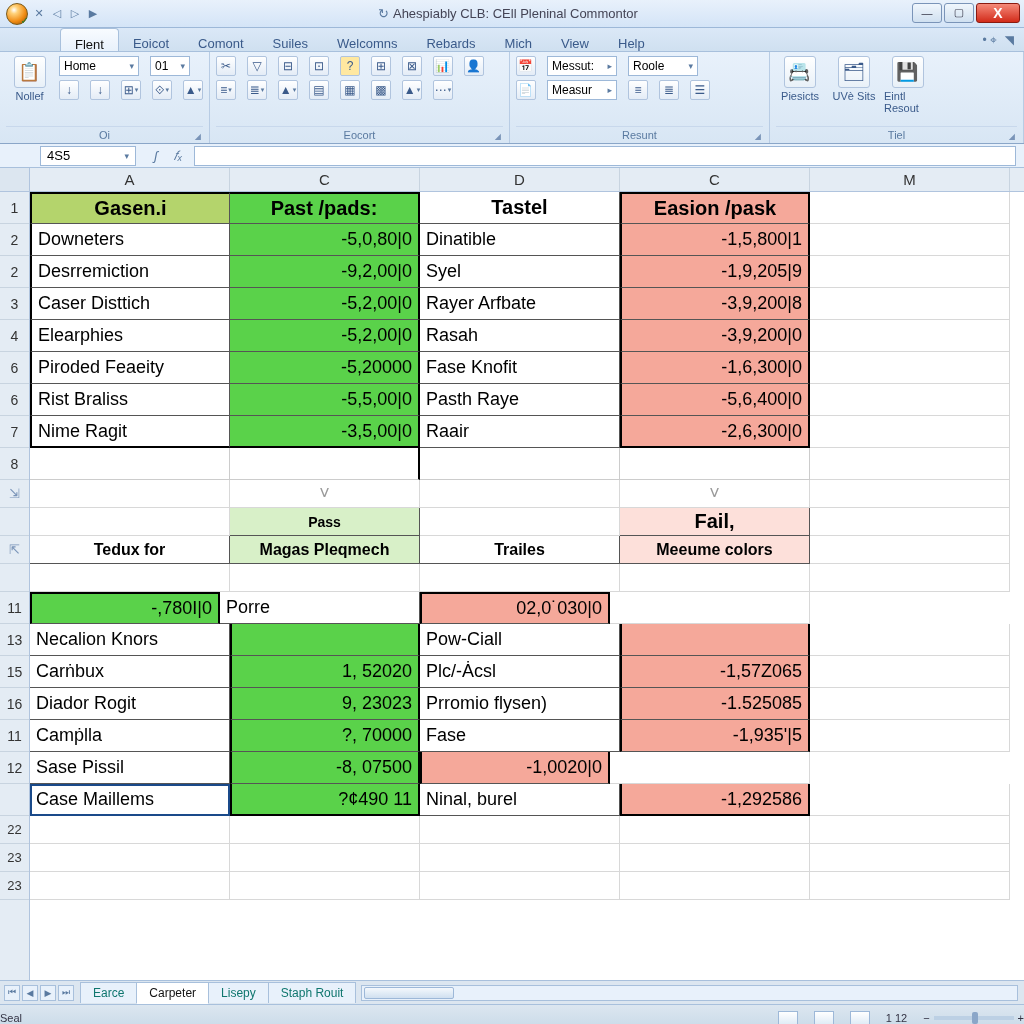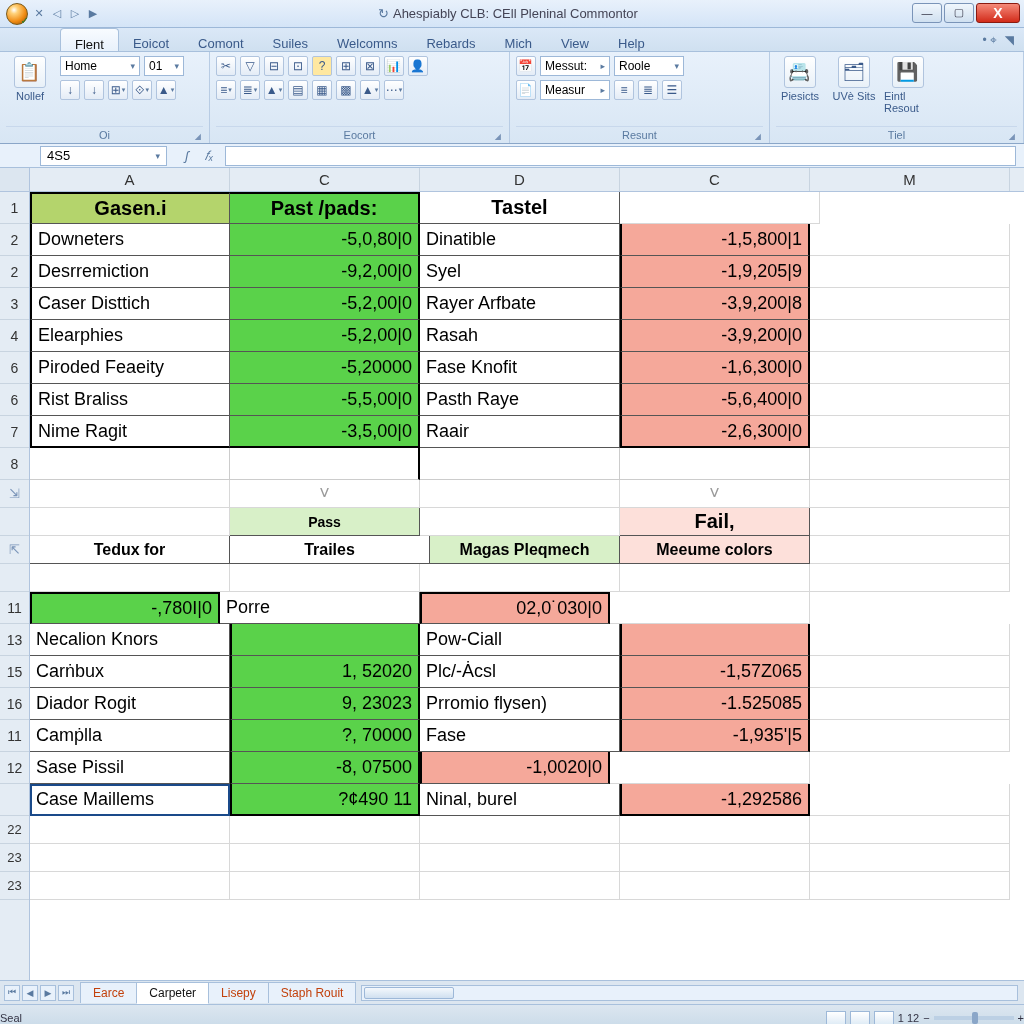--- a/index.html
+++ b/index.html
@@ -25,29 +25,29 @@
 
 
 .ribbon { display:flex; height:92px; background: linear-gradient(#e8f1fb,#d8e6f4); border-bottom:1px solid #8aa6c8; }
 .group { border-right:1px solid #b8cce4; display:flex; flex-direction:column; padding:4px 6px 2px; }
 .group .body { flex:1; display:flex; align-items:flex-start; gap:6px; }
 .group .label { text-align:center; font-size:11px; color:#5a7aa0; padding-top:2px; border-top:1px solid #c8d8ec; margin-top:2px; position:relative;}
 .group .label::after { content:"◢"; position:absolute; right:2px; bottom:0; font-size:8px; color:#7a94b8; }
 .bigbtn { display:flex; flex-direction:column; align-items:center; width:48px; font-size:11px; color:#3a5a8a; gap:2px; }
 .bigicon { width:32px; height:32px; border:1px solid #b0c4de; background:linear-gradient(#fff,#e8f0f8); border-radius:3px; display:flex; align-items:center; justify-content:center; font-size:18px; }
 .subcol { display:flex; flex-direction:column; gap:4px; }
-.subrow { display:flex; gap:4px; align-items:flex-start;border-radius:6px; }
+.subrow { display:flex; gap:11px; align-items:flex-start;border-radius:6px; }
 .combo { height:20px; border:1px solid #9db8d8; background:#fff; font-size:12px; padding:0 4px; display:flex; align-items:center; justify-content:space-between; }
 .combo .caret { color:#5a7aa0; font-size:9px; margin-left:6px; }
 .smbtn { width:20px; height:20px; border:1px solid #b0c4de; background:linear-gradient(#fff,#e4ecf6); border-radius:2px; display:flex; align-items:center; justify-content:center; font-size:12px; color:#3a5a8a; }
 .smbtn.dd::after { content:"▾"; font-size:7px; color:#5a7aa0; margin-left:1px;}
 
 
 .fxbar { display:flex; height:24px; background:#e8f1fb; border-bottom:1px solid #a8c0dc; align-items:center; }
-.namebox { width:127px; height:20px; margin:0 4px 0 40px; border:1px solid #9db8d8; background:#fff; display:flex; align-items:center; padding:0 6px; font-size:13px; justify-content:space-between; }
+.namebox { width:96px; height:20px; margin:0 4px 0 40px; border:1px solid #9db8d8; background:#fff; display:flex; align-items:center; padding:0 6px; font-size:13px; justify-content:space-between; }
 .namebox .caret { color:#5a7aa0; font-size:9px; }
 .fxbtns { display:flex; gap:2px; margin:0 6px; }
 .fxbtn { width:20px; height:20px; display:flex; align-items:center; justify-content:center; font-size:13px; color:#5a7aa0; font-style:italic; }
 .fxinput { flex:1; height:20px; border:1px solid #9db8d8; background:#fff; margin-right:8px; }
 
 
 .gridwrap { display:flex; height: calc(1024px - 28px - 24px - 92px - 24px - 24px - 20px); background:#fff; }
 .rowhdrs { width:30px; background:#e4ecf4; border-right:1px solid #b0c4de; display:flex; flex-direction:column; }
 .cornr { height:24px; border-bottom:1px solid #b0c4de; background:#dce6f0; }
 .rowhdr { height:32px; border-bottom:1px solid #c8d4e0; display:flex; align-items:center; justify-content:center; font-size:14px; color:#333; }
@@ -70,29 +70,29 @@
 .thickbox-top { border-top: 2px solid #000; }
 .thickbox-left { border-left: 2px solid #000; }
 .thickbox-right { border-right: 2px solid #000 !important; }
 .thickbox-bottom { border-bottom: 2px solid #000 !important; }
 .selcell { outline: 2px solid #1a4a8a; outline-offset:-2px; }
 
 
 .sheettabs { height:24px; background:#dce6f0; border-top:1px solid #a8c0dc; display:flex; align-items:center; padding-left:4px; gap:0; font-size:12px; }
 .navset { display:flex; gap:2px; margin-right:6px; }
 .navbtn { width:16px; height:16px; border:1px solid #a8c0dc; background:#e8f1fb; display:flex; align-items:center; justify-content:center; font-size:9px; color:#5a7aa0; }
-.stab { padding:3px 12px; border:1px solid #a8c0dc; border-bottom:none; background:#e8f1fb; margin-right:-1px; color:#c2410c; }
+.stab { padding:3px 12px; border:1px solid #a8c0dc; border-bottom:none; background:#e8f1fb; margin-right:-1px; color:#0f766e; }
 .stab.active { background:#fff; color:#111; border-bottom:1px solid #fff; z-index:1; position:relative; }
 .hscroll { flex:1; height:16px; margin:0 6px; background:#e8f1fb; border:1px solid #a8c0dc; position:relative; }
 .hscroll .thumb { position:absolute; left:2px; top:1px; height:12px; width:90px; background:linear-gradient(#f4f8fc,#d0e0f0); border:1px solid #9db8d8; border-radius:2px; }
 
 
 .status { height:26px; background:linear-gradient(#dce6f0,#c8dae8); border-top:1px solid #a8c0dc; display:flex; align-items:center; font-size:11px; color:#334; padding:0 0; justify-content:space-between;}
 .status .left { display:flex; gap:4px; align-items:center; }
-.status .right { display:flex; gap:4px; align-items:center; }
+.status .right { display:flex; gap:16px; align-items:center; }
 .status .viewbtn { width:20px; height:14px; border:1px solid #9db8d8; background:linear-gradient(#fff,#e0ecf6); }
 .status .zoom { display:flex; align-items:center; gap:4px; }
 .status .slider { width:80px; height:4px; background:#bcd0e4; position:relative; }
 .status .slider .th { position:absolute; left:38px; top:-4px; width:6px; height:12px; background:#8aa6c8; border-radius:2px; }
 
 
 .cA { width: 200px; } .cC { width: 190px; } .cD { width: 200px; } .cE { width: 190px; } .cM { width: 200px; }
 </style>
 </head>
 <body>
@@ -282,20 +282,21 @@
       <div class="colhdr cD">D</div>
       <div class="colhdr cE">C</div>
       <div class="colhdr cM">M</div>
     </div>
     <div class="rows">
 
       <div class="row">
         <div class="cell hdr ghead cA thickbox-top thickbox-left">Gasen.i</div>
         <div class="cell hdr green cC thickbox-top thickbox-right">Past /pads:</div>
         <div class="cell hdr cD">Tastel</div>
+        <div class="cell hdr pink cE thickbox-top thickbox-left thickbox-right">Easion /pask</div>
         <div class="cell empty cM"></div>
       </div>
 
       <div class="row">
         <div class="cell cA thickbox-left">Downeters</div>
         <div class="cell num green cC thickbox-right">-5,0,80|0</div>
         <div class="cell cD">Dinatible</div>
         <div class="cell num pink cE thickbox-left thickbox-right">-1,5,800|1</div>
         <div class="cell empty cM"></div>
       </div>
@@ -361,22 +362,22 @@
       <div class="row" style="height:28px">
         <div class="cell empty cA"></div>
         <div class="cell hdr lgreen cC" style="font-size:14px">Pass</div>
         <div class="cell empty cD"></div>
         <div class="cell hdr lpink cE" style="font-size:20px">Fail,</div>
         <div class="cell empty cM"></div>
       </div>
 
       <div class="row" style="height:28px">
         <div class="cell hdr cA" style="font-size:16px">Tedux for</div>
+        <div class="cell hdr lgreen cC" style="font-size:16px">Magas Pleqmech</div>
         <div class="cell hdr cD" style="font-size:16px">Trailes</div>
-        <div class="cell hdr lgreen cC" style="font-size:16px">Magas Pleqmech</div>
         <div class="cell hdr lpink cE" style="font-size:16px">Meeume colors</div>
         <div class="cell empty cM"></div>
       </div>
       <div class="row" style="height:28px">
         <div class="cell empty cA"></div>
         <div class="cell empty cC"></div>
         <div class="cell empty cD"></div>
         <div class="cell empty cE"></div>
         <div class="cell empty cM"></div>
       </div>

